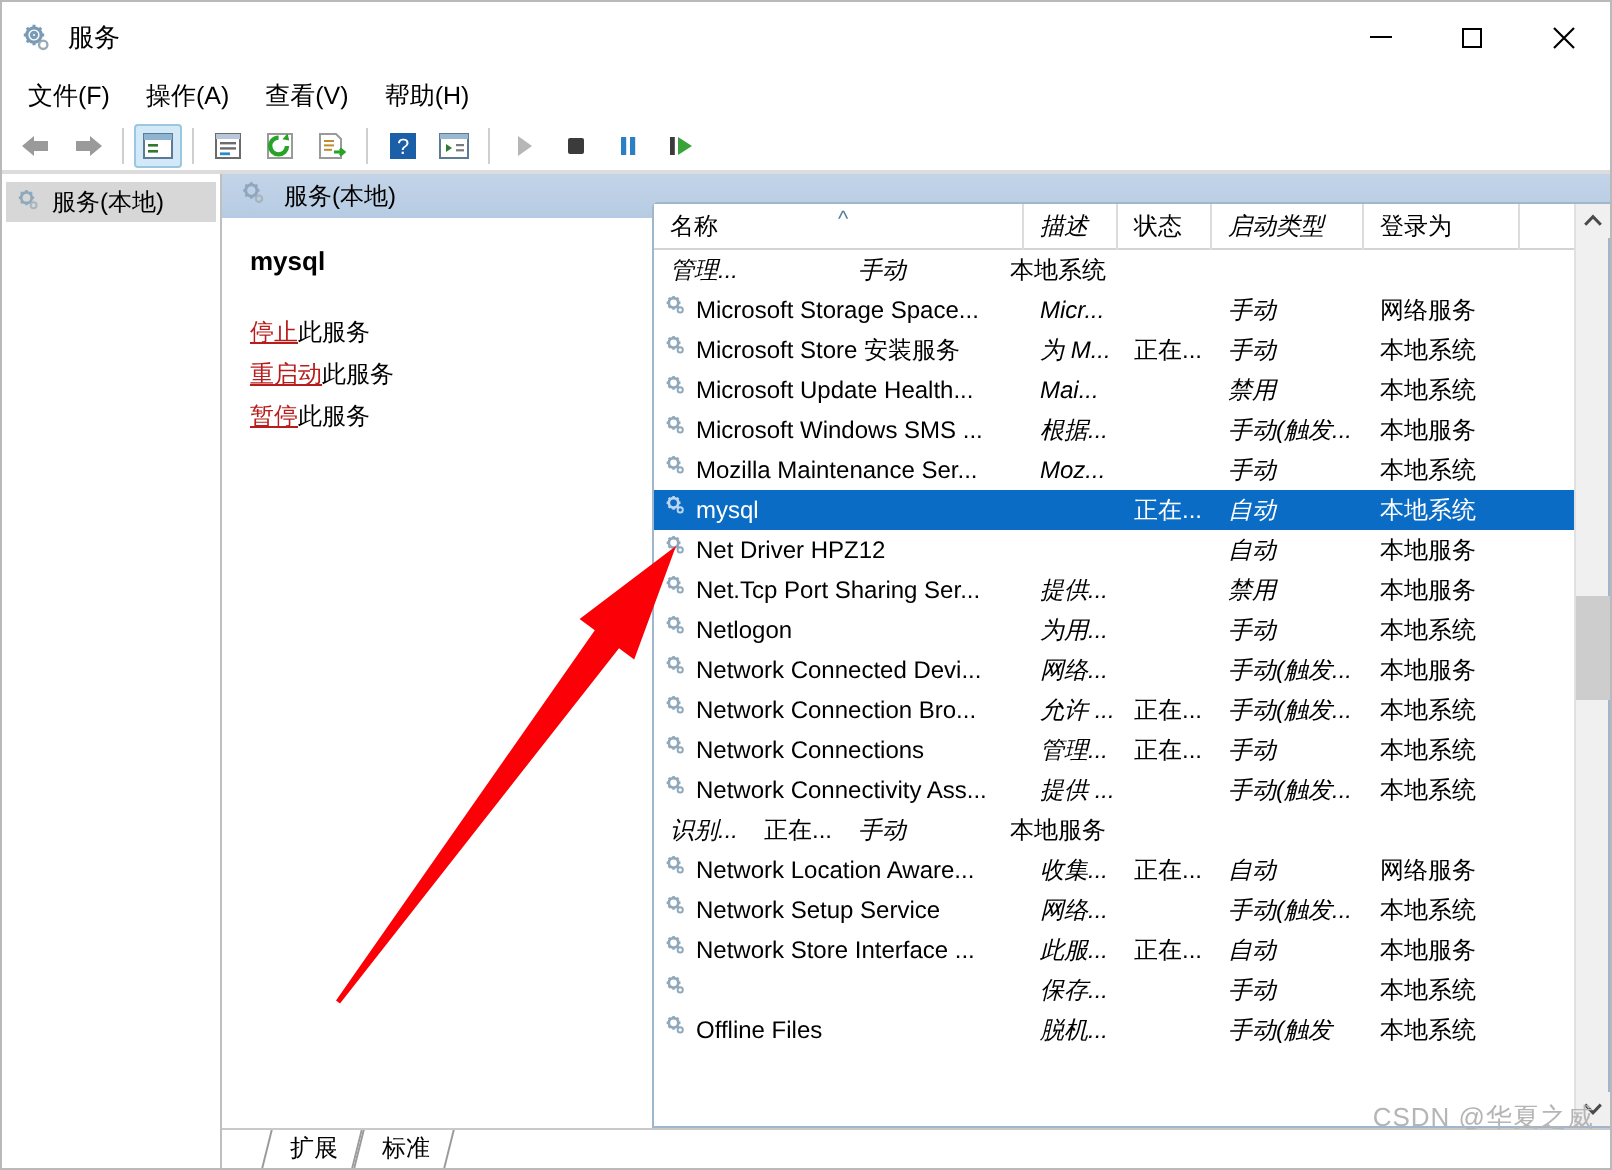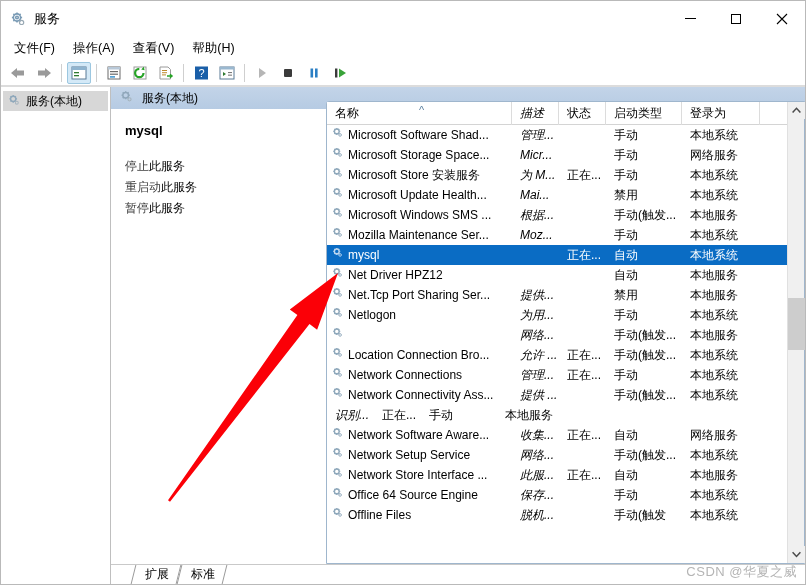--- a/index.html
+++ b/index.html
@@ -157,21 +157,22 @@
     margin-bottom: 20px;
   }
   .detail-link {
     display: block;
     font-size: 12px;
     color: #000;
     margin-bottom: 4px;
     white-space: nowrap;
   }
   .detail-link b {
-    color: #404040;
+    color: #b91c1c;
+    text-decoration: underline;
     font-weight: normal;
   }
 
   
   .listpane {
     flex: 1 1 auto;
     display: flex;
     flex-direction: column;
     min-width: 0;
     border: 1px solid #9fb6cd;
@@ -207,21 +208,21 @@
     content: "^";
     position: absolute;
     left: 50%;
     top: -3px;
     font-size: 11px;
     color: #5a7f9e;
   }
   .c-name { width: 185px; flex: 0 0 185px; }
   .c-desc { width: 47px; flex: 0 0 47px; font-style: italic; }
   .c-stat { width: 47px; flex: 0 0 47px; }
-  .c-start{ width: 76px; flex: 0 0 76px; }
+  .c-start{ width: 76px; flex: 0 0 76px; font-style: italic; }
   .c-logon{ width: 78px; flex: 0 0 78px; }
 
   .rows {
     flex: 1 1 auto;
     overflow: hidden;
   }
   .row {
     display: flex;
     height: 20px;
     align-items: center;
@@ -286,21 +287,21 @@
     background: #ffffff;
     border-left: 1px solid #9a9a9a;
     border-right: 1px solid #9a9a9a;
     transform: skewX(-14deg);
   }
   .tab span { display:block; transform: skewX(14deg); }
 
   
   .watermark {
     position: absolute;
-    right: 8px; bottom: 3px;
+    right: 8px; bottom: 16px;
     font-size: 13px;
     color: #b5b5b5;
     letter-spacing: .5px;
     pointer-events: none;
     z-index: 40;
   }
 
   
   .annot {
     position: absolute;
@@ -496,32 +497,20 @@
             <div class="list-cols">
               <div class="colhead">
                 <div class="th c-name sorted">名称</div>
                 <div class="th c-desc">描述</div>
                 <div class="th c-stat">状态</div>
                 <div class="th c-start">启动类型</div>
                 <div class="th c-logon">登录为</div>
               </div>
               <div class="rows" id="rows">
                   <div class="row">
-                    <div class="td name c-name">
-                      <span class="gear"><svg width="13" height="13" viewBox="0 0 18 18">
-                          <g fill="none" stroke="#8fa8bb" stroke-width="1.9">
-                            <circle cx="8" cy="7.5" r="3.3"></circle>
-                          </g>
-                          <g stroke="#8fa8bb" stroke-width="1.7">
-                            <path d="M8 2.7v1.3M8 11v1.3M3.2 7.5h1.3M11.5 7.5h1.3M4.6 4.1l.9.9M10.5 10l.9.9M11.4 4.1l-.9.9M5.5 10l-.9.9"></path>
-                          </g>
-                          <circle cx="12.6" cy="12.4" r="1.8" fill="none" stroke="#8fa8bb" stroke-width="1.3"></circle>
-                        </svg></span>
-                      <span class="nm">Microsoft Software Shad...</span>
-                    </div>
                     <div class="td c-desc">管理...</div>
                     <div class="td c-stat"></div>
                     <div class="td c-start">手动</div>
                     <div class="td c-logon">本地系统</div>
                   </div>
                   <div class="row">
                     <div class="td name c-name">
                       <span class="gear"><svg width="13" height="13" viewBox="0 0 18 18">
                           <g fill="none" stroke="#8fa8bb" stroke-width="1.9">
                             <circle cx="8" cy="7.5" r="3.3"></circle>
@@ -686,38 +675,39 @@
                     <div class="td name c-name">
                       <span class="gear"><svg width="13" height="13" viewBox="0 0 18 18">
                           <g fill="none" stroke="#8fa8bb" stroke-width="1.9">
                             <circle cx="8" cy="7.5" r="3.3"></circle>
                           </g>
                           <g stroke="#8fa8bb" stroke-width="1.7">
                             <path d="M8 2.7v1.3M8 11v1.3M3.2 7.5h1.3M11.5 7.5h1.3M4.6 4.1l.9.9M10.5 10l.9.9M11.4 4.1l-.9.9M5.5 10l-.9.9"></path>
                           </g>
                           <circle cx="12.6" cy="12.4" r="1.8" fill="none" stroke="#8fa8bb" stroke-width="1.3"></circle>
                         </svg></span>
+                      <span class="nm">Network Connected Devi...</span>
                     </div>
                     <div class="td c-desc">网络...</div>
                     <div class="td c-stat"></div>
                     <div class="td c-start">手动(触发...</div>
                     <div class="td c-logon">本地服务</div>
                   </div>
                   <div class="row">
                     <div class="td name c-name">
                       <span class="gear"><svg width="13" height="13" viewBox="0 0 18 18">
                           <g fill="none" stroke="#8fa8bb" stroke-width="1.9">
                             <circle cx="8" cy="7.5" r="3.3"></circle>
                           </g>
                           <g stroke="#8fa8bb" stroke-width="1.7">
                             <path d="M8 2.7v1.3M8 11v1.3M3.2 7.5h1.3M11.5 7.5h1.3M4.6 4.1l.9.9M10.5 10l.9.9M11.4 4.1l-.9.9M5.5 10l-.9.9"></path>
                           </g>
                           <circle cx="12.6" cy="12.4" r="1.8" fill="none" stroke="#8fa8bb" stroke-width="1.3"></circle>
                         </svg></span>
-                      <span class="nm">Location Connection Bro...</span>
+                      <span class="nm">Network Connection Bro...</span>
                     </div>
                     <div class="td c-desc">允许 ...</div>
                     <div class="td c-stat">正在...</div>
                     <div class="td c-start">手动(触发...</div>
                     <div class="td c-logon">本地系统</div>
                   </div>
                   <div class="row">
                     <div class="td name c-name">
                       <span class="gear"><svg width="13" height="13" viewBox="0 0 18 18">
                           <g fill="none" stroke="#8fa8bb" stroke-width="1.9">
@@ -763,21 +753,21 @@
                     <div class="td name c-name">
                       <span class="gear"><svg width="13" height="13" viewBox="0 0 18 18">
                           <g fill="none" stroke="#8fa8bb" stroke-width="1.9">
                             <circle cx="8" cy="7.5" r="3.3"></circle>
                           </g>
                           <g stroke="#8fa8bb" stroke-width="1.7">
                             <path d="M8 2.7v1.3M8 11v1.3M3.2 7.5h1.3M11.5 7.5h1.3M4.6 4.1l.9.9M10.5 10l.9.9M11.4 4.1l-.9.9M5.5 10l-.9.9"></path>
                           </g>
                           <circle cx="12.6" cy="12.4" r="1.8" fill="none" stroke="#8fa8bb" stroke-width="1.3"></circle>
                         </svg></span>
-                      <span class="nm">Network Software Aware...</span>
+                      <span class="nm">Network Location Aware...</span>
                     </div>
                     <div class="td c-desc">收集...</div>
                     <div class="td c-stat">正在...</div>
                     <div class="td c-start">自动</div>
                     <div class="td c-logon">网络服务</div>
                   </div>
                   <div class="row">
                     <div class="td name c-name">
                       <span class="gear"><svg width="13" height="13" viewBox="0 0 18 18">
                           <g fill="none" stroke="#8fa8bb" stroke-width="1.9">
@@ -817,21 +807,20 @@
                     <div class="td name c-name">
                       <span class="gear"><svg width="13" height="13" viewBox="0 0 18 18">
                           <g fill="none" stroke="#8fa8bb" stroke-width="1.9">
                             <circle cx="8" cy="7.5" r="3.3"></circle>
                           </g>
                           <g stroke="#8fa8bb" stroke-width="1.7">
                             <path d="M8 2.7v1.3M8 11v1.3M3.2 7.5h1.3M11.5 7.5h1.3M4.6 4.1l.9.9M10.5 10l.9.9M11.4 4.1l-.9.9M5.5 10l-.9.9"></path>
                           </g>
                           <circle cx="12.6" cy="12.4" r="1.8" fill="none" stroke="#8fa8bb" stroke-width="1.3"></circle>
                         </svg></span>
-                      <span class="nm">Office 64 Source Engine</span>
                     </div>
                     <div class="td c-desc">保存...</div>
                     <div class="td c-stat"></div>
                     <div class="td c-start">手动</div>
                     <div class="td c-logon">本地系统</div>
                   </div>
                   <div class="row">
                     <div class="td name c-name">
                       <span class="gear"><svg width="13" height="13" viewBox="0 0 18 18">
                           <g fill="none" stroke="#8fa8bb" stroke-width="1.9">

